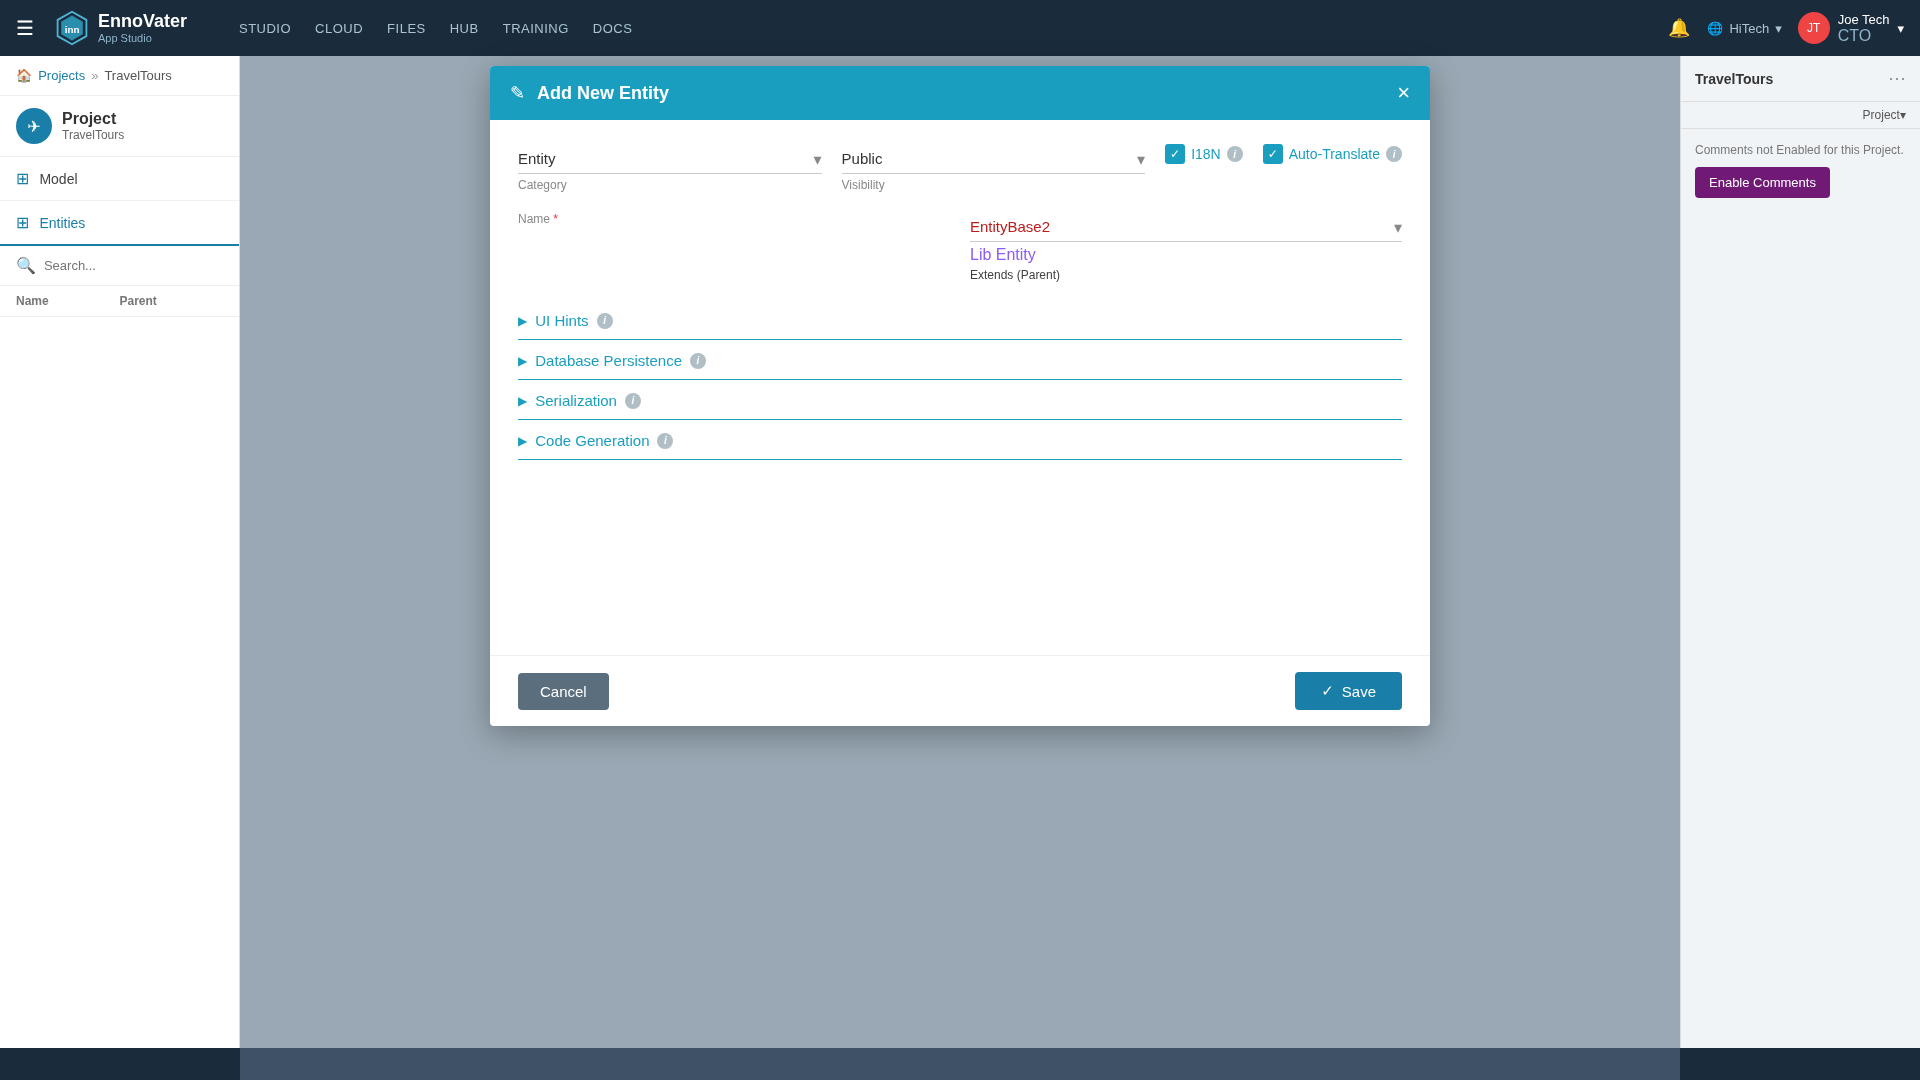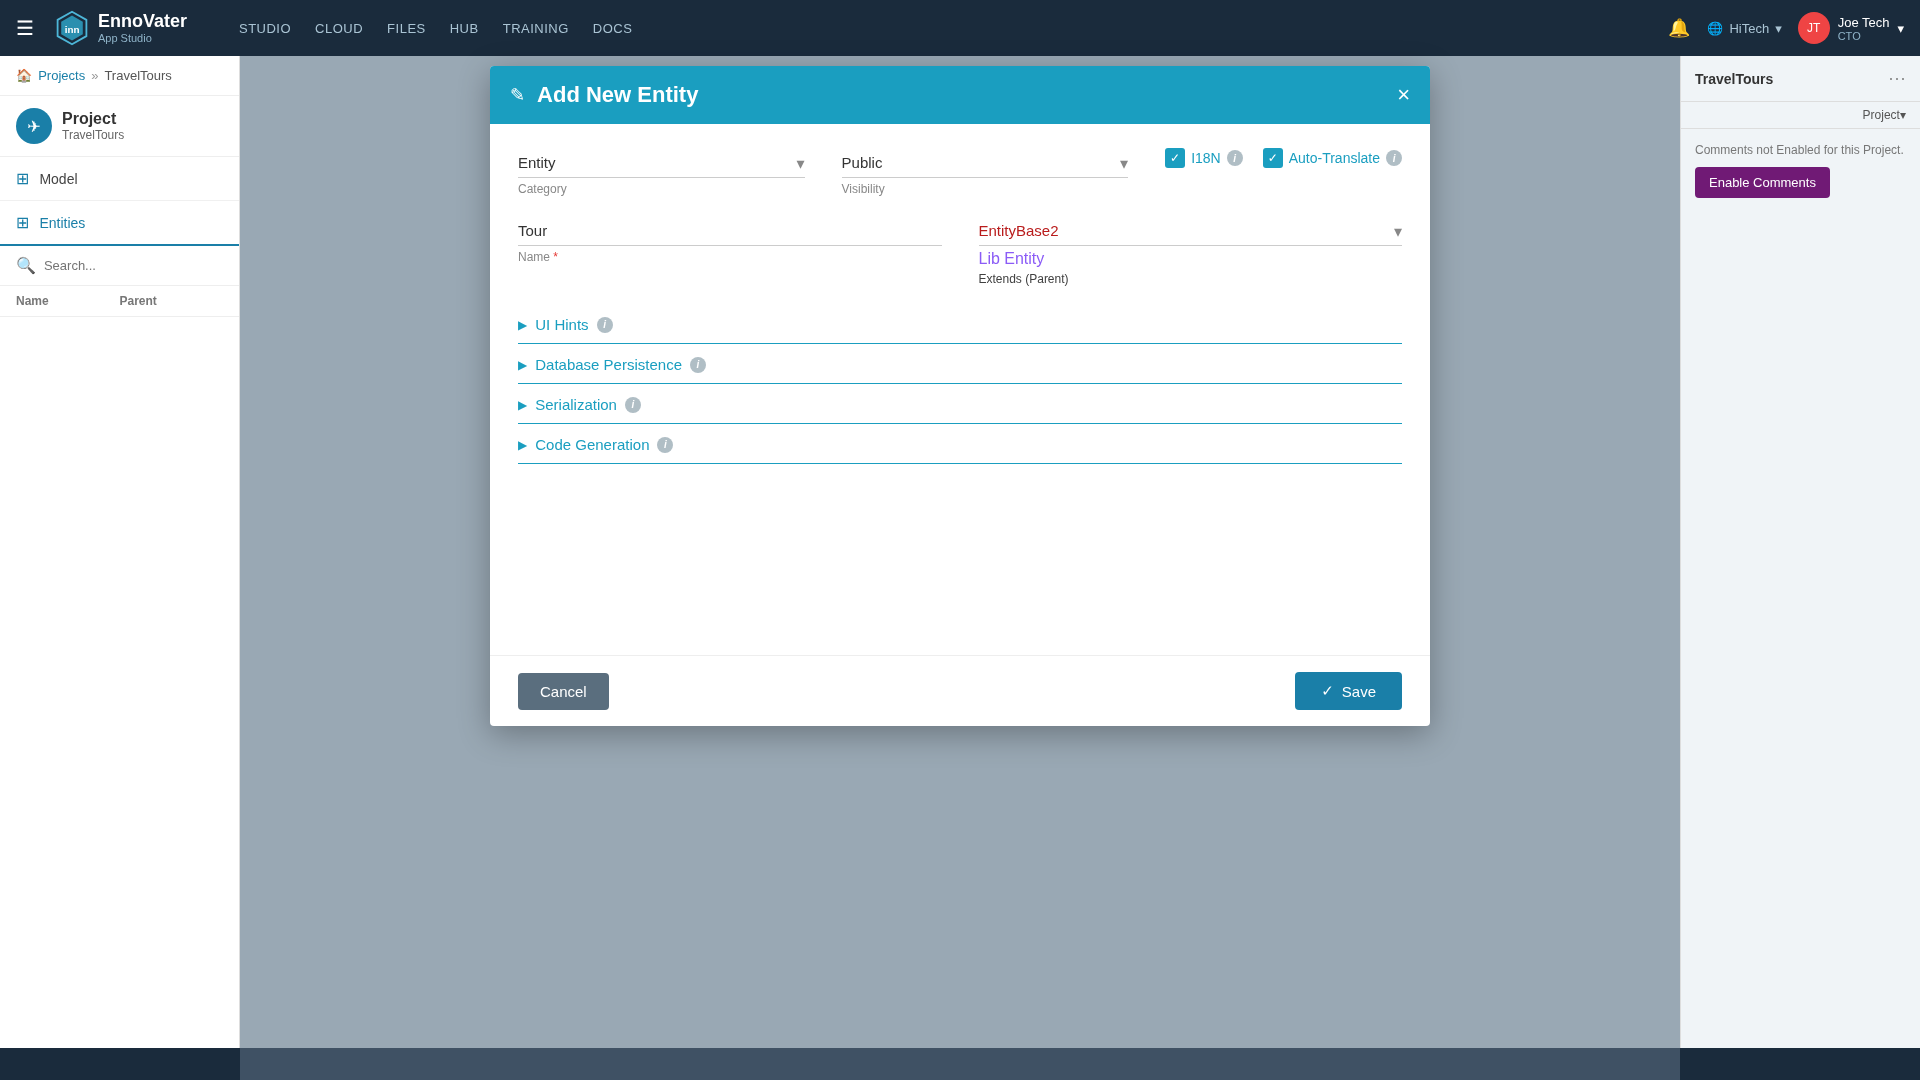--- a/index.html
+++ b/index.html
@@ -305,41 +305,41 @@
       color: #fff;
       padding: 16px 20px;
       display: flex;
       align-items: center;
       gap: 12px;
     }
     .modal-header-icon {
       font-size: 18px;
     }
     .modal-title {
-      font-size: 22px;
+      font-size: 18px;
       font-weight: bold;
       flex: 1;
     }
     .modal-close {
       font-size: 22px;
       cursor: pointer;
       color: #fff;
       background: none;
       border: none;
       line-height: 1;
     }
     .modal-body {
       padding: 24px 28px;
       flex: 1;
     }
 
     
     .form-row {
       display: flex;
-      gap: 37px;
+      gap: 20px;
       align-items: flex-start;
       margin-bottom: 20px;
     }
     .form-field {
       display: flex;
       flex-direction: column;
       gap: 4px;
       flex: 1;
     }
     .form-select-wrapper {
@@ -557,21 +557,21 @@
     <span class="nav-icon-btn">🔔</span>
     <div class="nav-region">
       <span>🌐</span>
       <span>HiTech</span>
       <span>▾</span>
     </div>
     <div class="nav-user">
       <div class="nav-user-avatar">JT</div>
       <div>
         <div>Joe Tech</div>
-        <div style="font-size:11px;color:#8fb3c8;">CTO</div>
+        <div style="font-size:16px;color:#8fb3c8;">CTO</div>
       </div>
       <span>▾</span>
     </div>
   </div>
 </div>
 
 <div class="main-layout">
 
   <div class="sidebar">
     <div class="sidebar-breadcrumb">
@@ -660,21 +660,20 @@
               <div class="checkbox-item">
                 <div class="checkbox-box">✓</div>
                 <span class="checkbox-label">Auto-Translate</span>
                 <span class="info-icon">i</span>
               </div>
             </div>
           </div>
 
           <div class="form-row">
             <div class="form-field">
-              <input class="form-input" type="text" value="Tour" style="">
               <span class="form-label-required">
                 Name <span>*</span>
               </span>
             </div>
 
             <div class="lib-entity-field">
               <div class="lib-entity-select-wrapper">
                 <select>
                   <option>EntityBase2</option>
                 </select>

